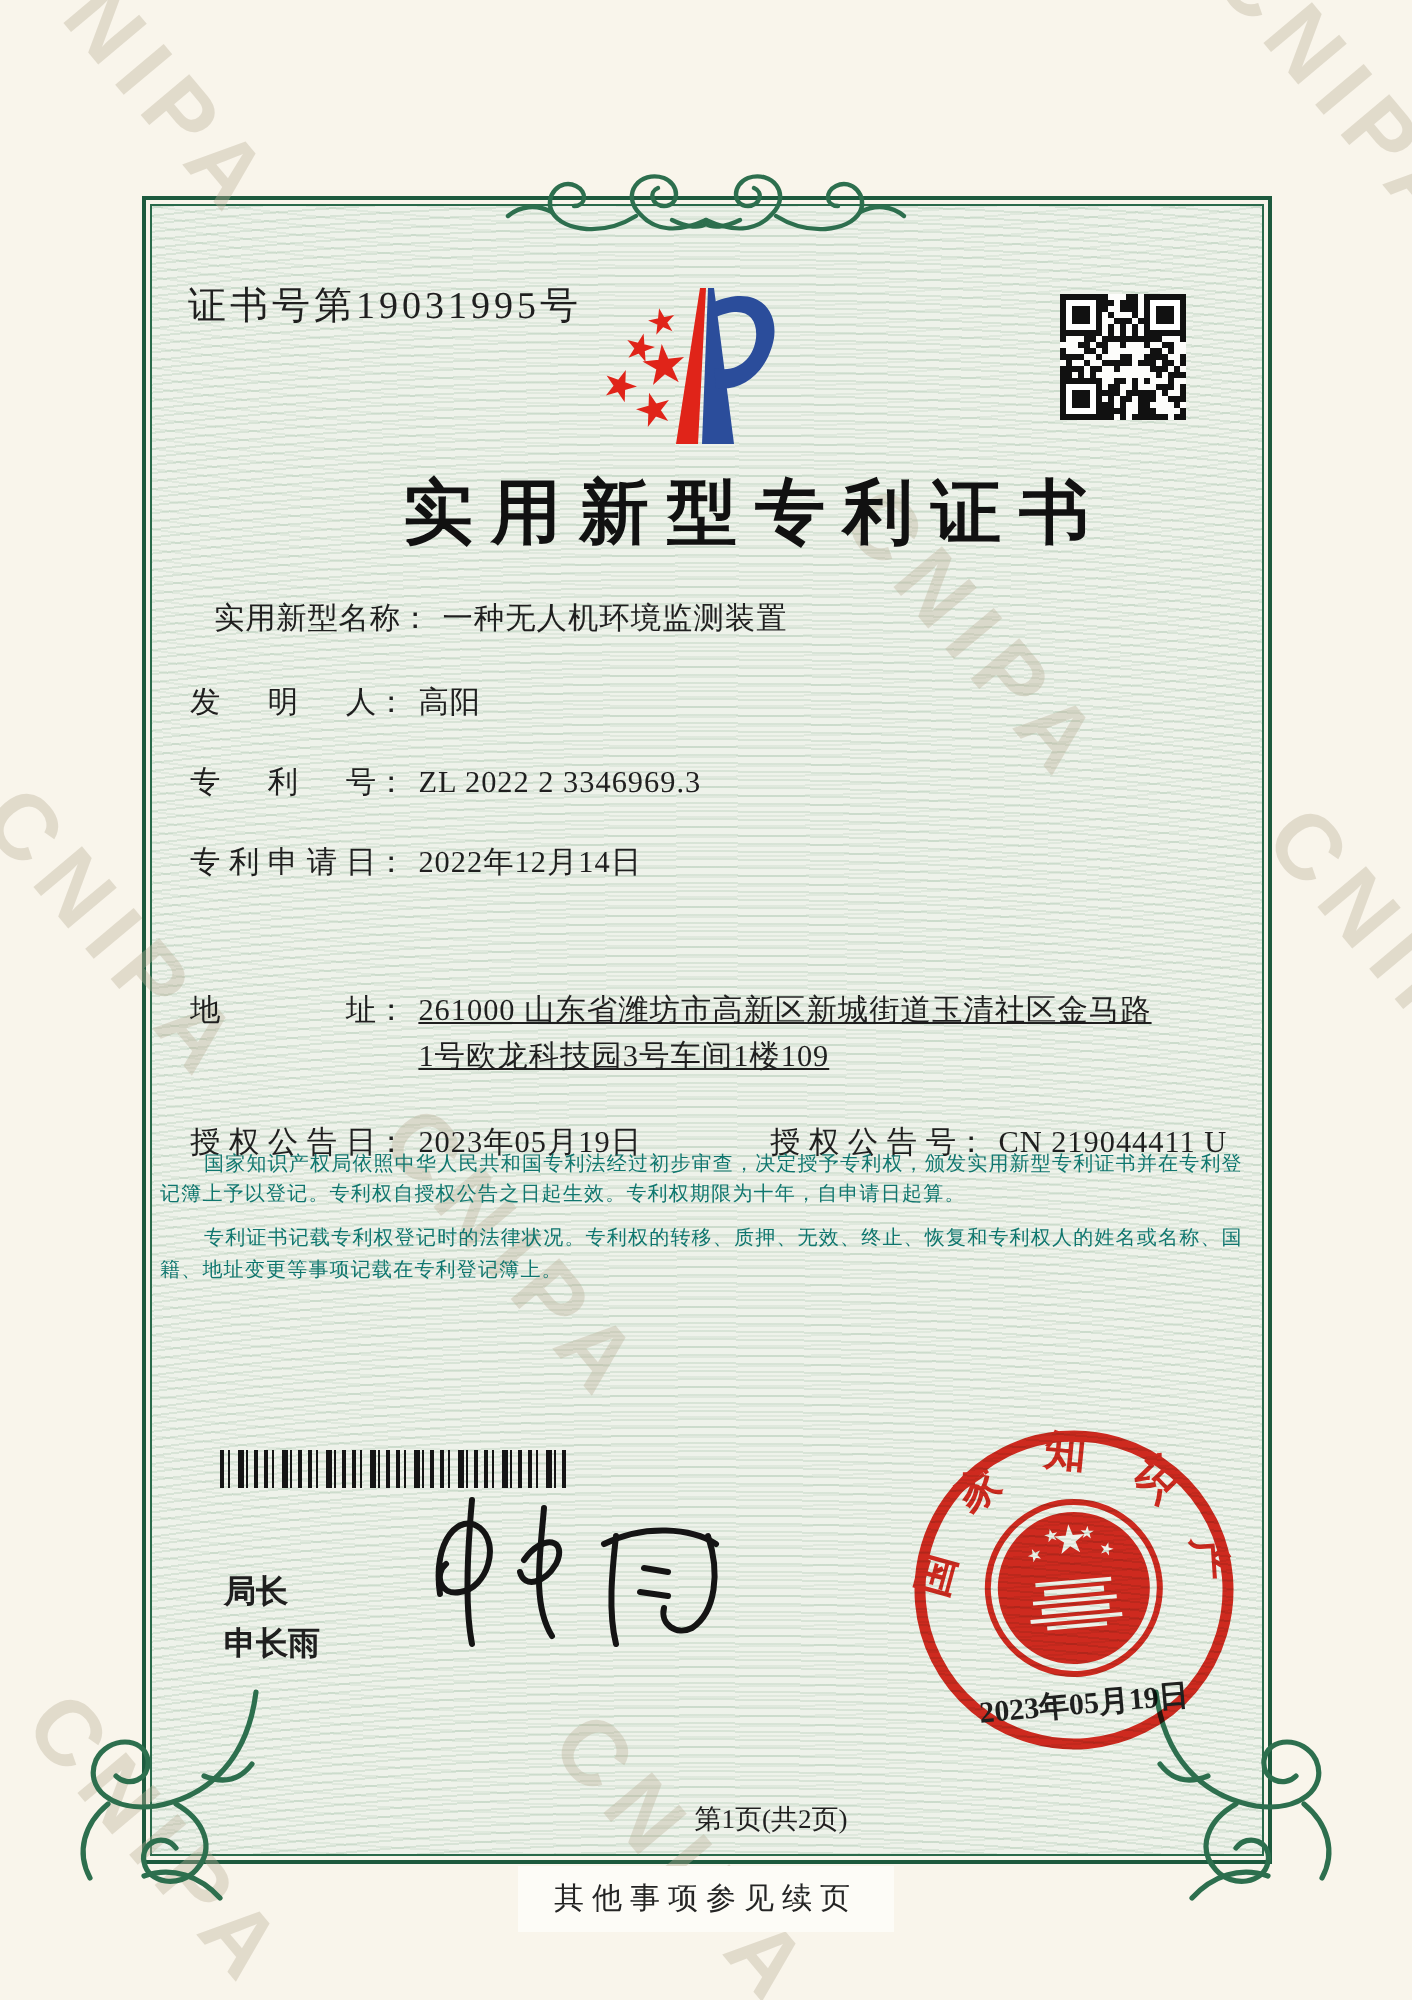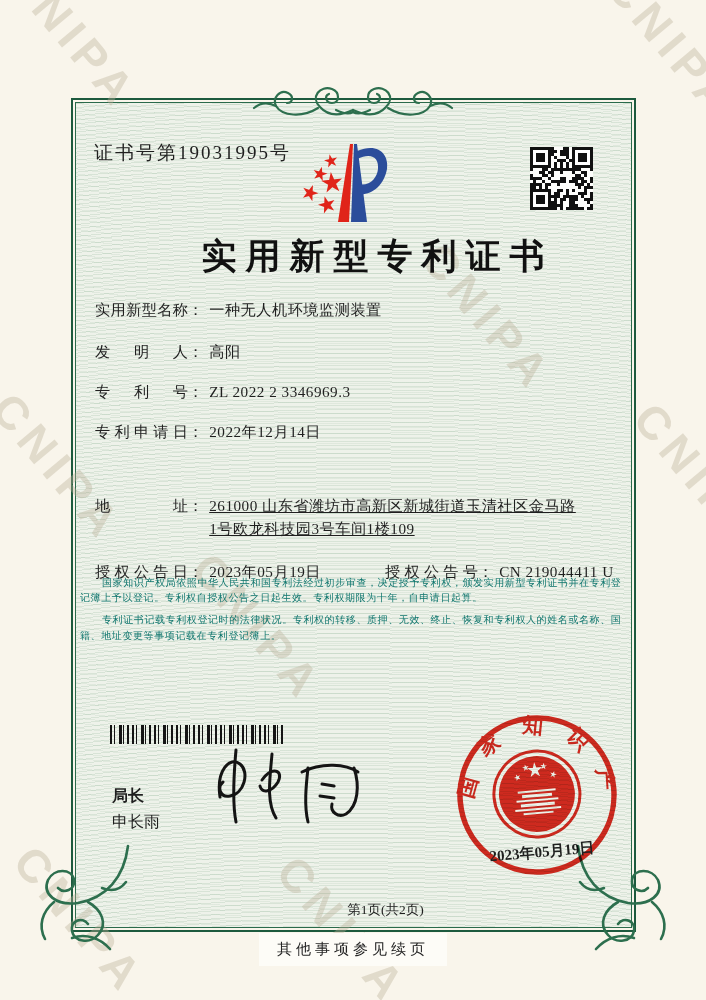--- a/index.html
+++ b/index.html
@@ -26,38 +26,38 @@
   .qr{position:absolute;left:530px;top:147px;width:63px;height:63px;z-index:4;}
   .title{position:absolute;left:71px;top:233px;width:561px;z-index:4;text-align:center;
          font-size:35px;font-weight:700;letter-spacing:9px;color:#111;padding-left:26px;}
   
   .frow{position:absolute;left:95px;z-index:4;font-size:15.2px;line-height:1.5;}
   .flabel{display:inline-block;width:93px;text-align:justify;text-align-last:justify;vertical-align:top;}
   .fcolon{display:inline-block;margin-right:6px;vertical-align:top;}
   .fvalue{display:inline-block;vertical-align:top;letter-spacing:.5px;}
   .fvalue-wrap{width:372px;text-decoration:underline;}
   .fgroup2{position:absolute;left:290px;top:0;white-space:nowrap;}
-  .row-name{top:299px;} .row-inventor{top:341px;} .row-patno{top:381px;}
+  .row-name{top:299px;margin-left:12px;} .row-inventor{top:341px;} .row-patno{top:381px;}
   .row-filing{top:421px;} .row-patentee{top:461px;} .row-address{top:495px;}
   .row-grant{top:545px;width:520px;margin-top:16px;}
   
   .paras{position:absolute;left:80px;top:575px;width:548px;z-index:4;}
   .paras p{margin:0 0 7px 0;text-indent:2.2em;font-size:10px;line-height:1.52;
            letter-spacing:.6px;color:#0f766e;}
   
   .barcode{position:absolute;left:110px;top:725px;width:176px;height:19px;z-index:4;
      background:repeating-linear-gradient(90deg,
        #151515 0 2px, transparent 2px 4px,
        #151515 4px 5px, transparent 5px 9px,
        #151515 9px 12px, transparent 12px 13px,
        #151515 13px 14px, transparent 14px 17px,
        #151515 17px 19px, transparent 19px 22px);}
   .sig-title{position:absolute;left:112px;top:786px;z-index:4;font-size:16px;font-weight:700;
              font-family:Liberation Sans, sans-serif;}
-  .sig-name{position:absolute;left:112px;top:812px;z-index:4;font-size:16px;font-weight:400;
+  .sig-name{position:absolute;left:112px;top:812px;z-index:4;font-size:16px;font-weight:700;
             font-family:"Liberation Sans","DejaVu Sans",sans-serif;}
   .sig-script{position:absolute;left:190px;top:742px;z-index:4;}
   
   .seal{position:absolute;left:452px;top:710px;z-index:5;mix-blend-mode:multiply;opacity:.95;
         transform:rotate(-5deg);}
   
   .page-info{position:absolute;left:71px;top:901px;width:629px;z-index:4;text-align:center;
              font-size:13.5px;}
   .cont-note{position:absolute;left:0;top:933px;width:706px;z-index:4;text-align:center;}
   .cont-note span{display:inline-block;background:#fdfcf7;padding:7px 18px;font-size:15px;

